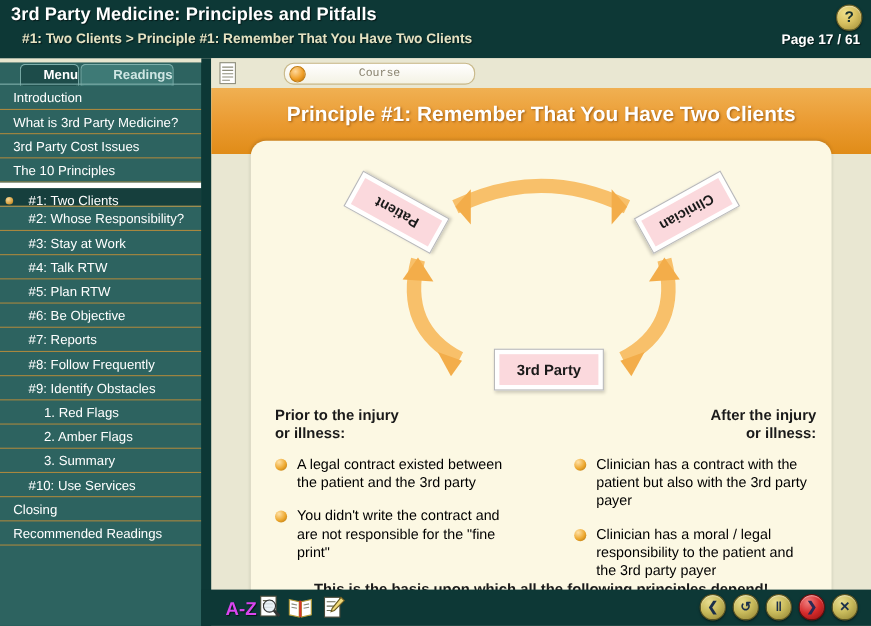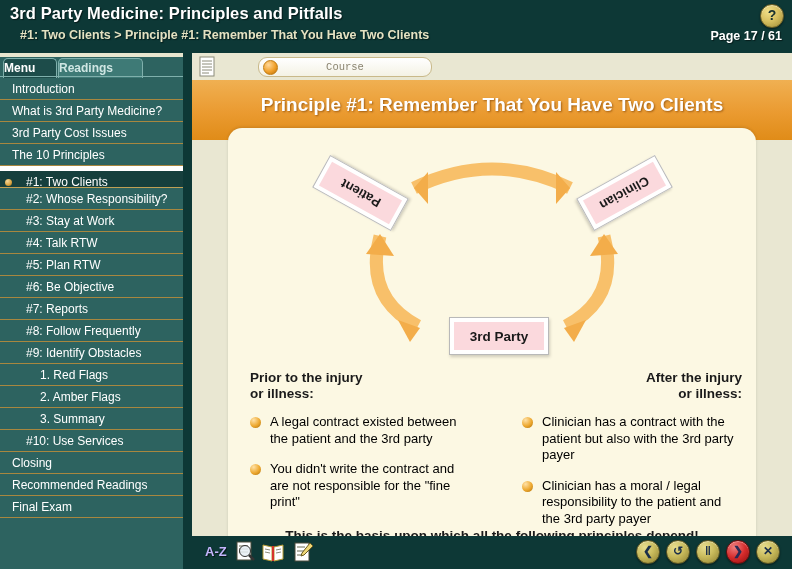--- a/index.html
+++ b/index.html
@@ -37,22 +37,22 @@
   }
 
   
   .hdr-strip{position:absolute;left:0;top:53px;width:792px;height:4px;background:#e8e6cf;}
 
   
   .sidebar{position:absolute;left:0;top:57px;width:183px;height:512px;background:#2d6360;}
   .tabs{position:absolute;left:0;top:0;width:183px;height:20px;}
   .tab{
     position:absolute;top:1px;height:19px;line-height:19px;
-    font-size:12px;font-weight:bold;text-align:left;
-    border-radius:5px 5px 0 0;cursor:pointer;
+    font-size:12px;font-weight:bold;text-align:right;
+    border-radius:5px 5px 0 0;cursor:pointer;margin-left:15px;
   }
   .tab.active{left:3px;width:52px;background:#1d4c4a;color:#ffffff;
     border:1px solid #7fb0ac;border-bottom:none;}
   .tab.inactive{left:58px;width:83px;background:#3e7a76;color:#cfe6e3;
     border:1px solid #7fb0ac;border-bottom:none;}
   .tabline{position:absolute;left:0;top:19px;width:183px;height:1px;background:#7fb0ac;}
 
   .navlist{position:absolute;left:0;top:21px;width:183px;}
   .navitem{
     position:relative;height:22px;line-height:22px;
@@ -134,21 +134,21 @@
     position:absolute;left:0;top:3px;width:11px;height:11px;border-radius:50%;
     background:radial-gradient(circle at 33% 28%, #ffe1a6 0%, #eda82f 55%, #ac6d08 100%);
   }
   .summary{
     position:absolute;left:0;top:400px;width:528px;text-align:center;
     font-size:13.5px;font-weight:bold;color:#1a1a1a;
   }
 
   
   .bottombar{position:absolute;left:183px;top:536px;width:609px;height:33px;background:#0d3836;}
-  .az{position:absolute;left:22px;top:8px;font-size:13px;font-weight:bold;color:#c4b5fd;
+  .az{position:absolute;left:22px;top:8px;font-size:17px;font-weight:bold;color:#d946ef;
      text-shadow:1px 1px 1px rgba(0,0,0,.6);}
   .ticon{position:absolute;top:5px;width:22px;height:22px;cursor:pointer;}
   #tool-search{left:52px;}
   #tool-glossary{left:79px;}
   #tool-notes{left:110px;}
 
   .navbtns{position:absolute;right:12px;top:4px;}
   .rbtn{
     display:inline-block;width:22px;height:22px;border-radius:50%;margin-left:6px;
     background:radial-gradient(circle at 35% 28%, #e8dd90 0%, #c9bb5c 45%, #8e8030 100%);
@@ -232,23 +232,20 @@
           <span class="lbl">3. Summary</span>
         </div>
         <div class="navitem ind1">
           <span class="lbl">#10: Use Services</span>
         </div>
         <div class="navitem ind0">
           <span class="lbl">Closing</span>
         </div>
         <div class="navitem ind0">
           <span class="lbl">Recommended Readings</span>
-        </div>
-        <div class="navitem ind0">
-          <span class="lbl">Final Exam</span>
         </div>
       </div>
   </div>
 
   <div class="main">
     <div class="main-inner">
 
       <div class="topbar">
         <svg class="doc-icon" viewBox="0 0 18 21">
           <rect x="1" y="1" width="14" height="19" fill="#ffffff" stroke="#8c8c7a"></rect>

